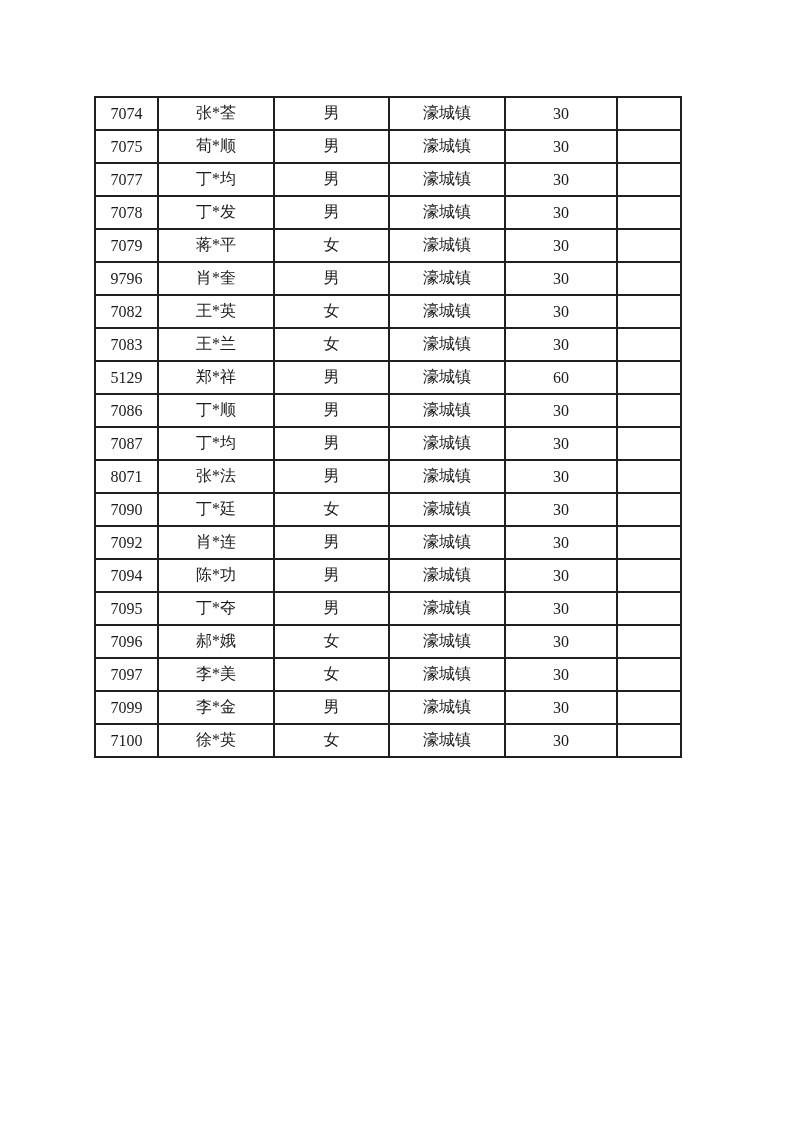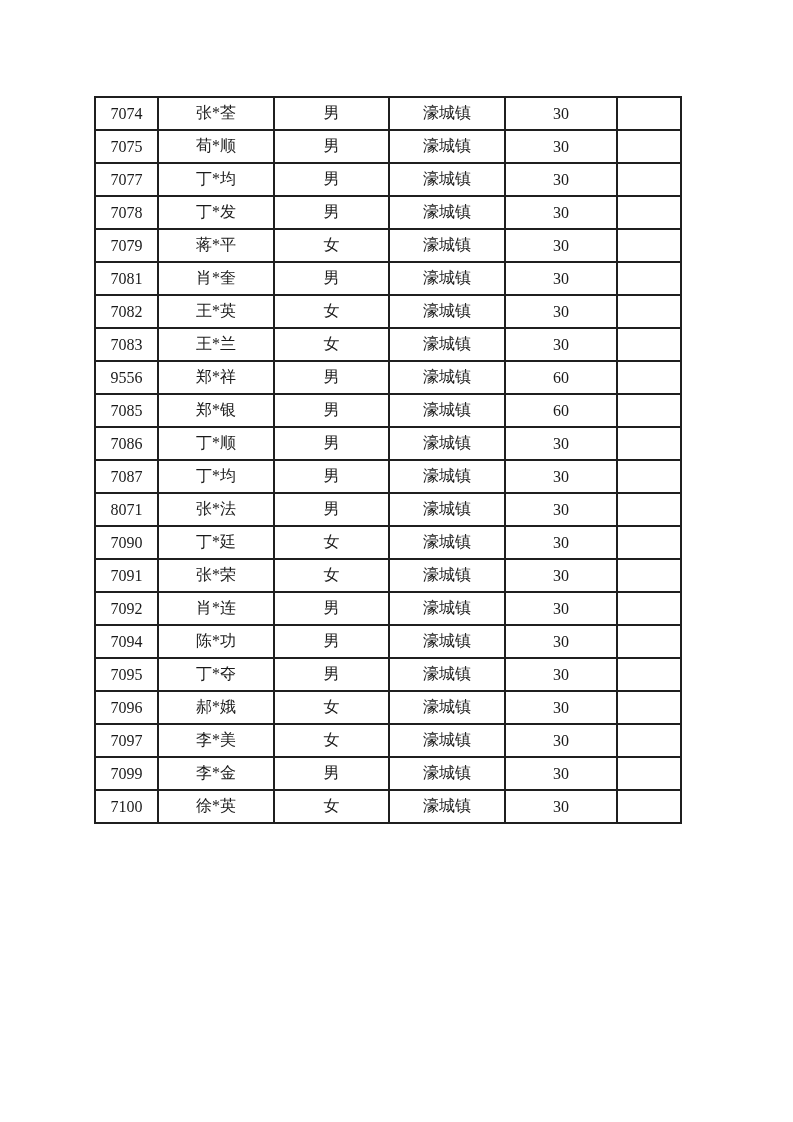--- a/index.html
+++ b/index.html
@@ -83,21 +83,21 @@
         </tr>
         <tr>
           <td>7079</td>
           <td>蒋*平</td>
           <td>女</td>
           <td>濠城镇</td>
           <td>30</td>
           <td></td>
         </tr>
         <tr>
-          <td>7081</td>
+          <td>9796</td>
           <td>肖*奎</td>
           <td>男</td>
           <td>濠城镇</td>
           <td>30</td>
           <td></td>
         </tr>
         <tr>
           <td>7082</td>
           <td>王*英</td>
           <td>女</td>
@@ -107,30 +107,22 @@
         </tr>
         <tr>
           <td>7083</td>
           <td>王*兰</td>
           <td>女</td>
           <td>濠城镇</td>
           <td>30</td>
           <td></td>
         </tr>
         <tr>
-          <td>9556</td>
+          <td>5129</td>
           <td>郑*祥</td>
-          <td>男</td>
-          <td>濠城镇</td>
-          <td>60</td>
-          <td></td>
-        </tr>
-        <tr>
-          <td>7085</td>
-          <td>郑*银</td>
           <td>男</td>
           <td>濠城镇</td>
           <td>60</td>
           <td></td>
         </tr>
         <tr>
           <td>7086</td>
           <td>丁*顺</td>
           <td>男</td>
           <td>濠城镇</td>
@@ -149,28 +141,20 @@
           <td>8071</td>
           <td>张*法</td>
           <td>男</td>
           <td>濠城镇</td>
           <td>30</td>
           <td></td>
         </tr>
         <tr>
           <td>7090</td>
           <td>丁*廷</td>
-          <td>女</td>
-          <td>濠城镇</td>
-          <td>30</td>
-          <td></td>
-        </tr>
-        <tr>
-          <td>7091</td>
-          <td>张*荣</td>
           <td>女</td>
           <td>濠城镇</td>
           <td>30</td>
           <td></td>
         </tr>
         <tr>
           <td>7092</td>
           <td>肖*连</td>
           <td>男</td>
           <td>濠城镇</td>

